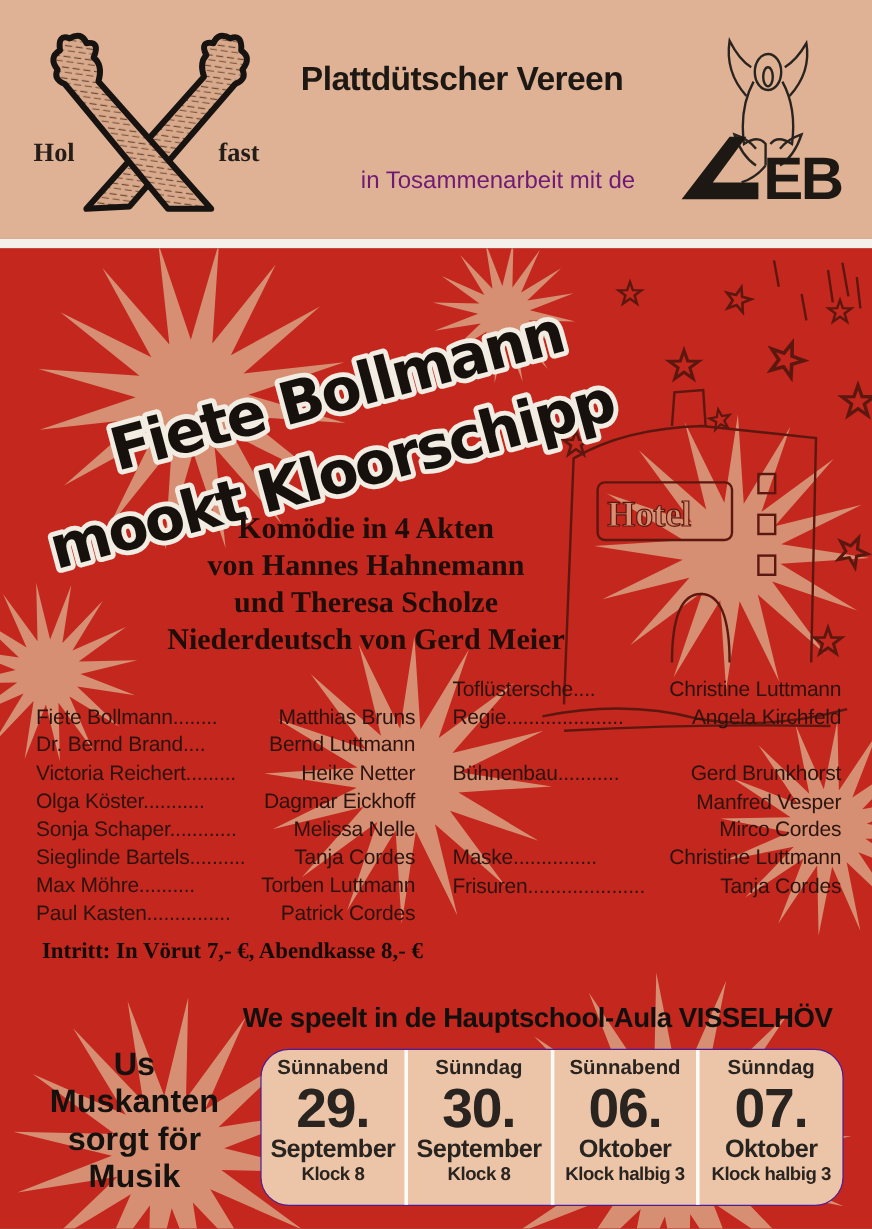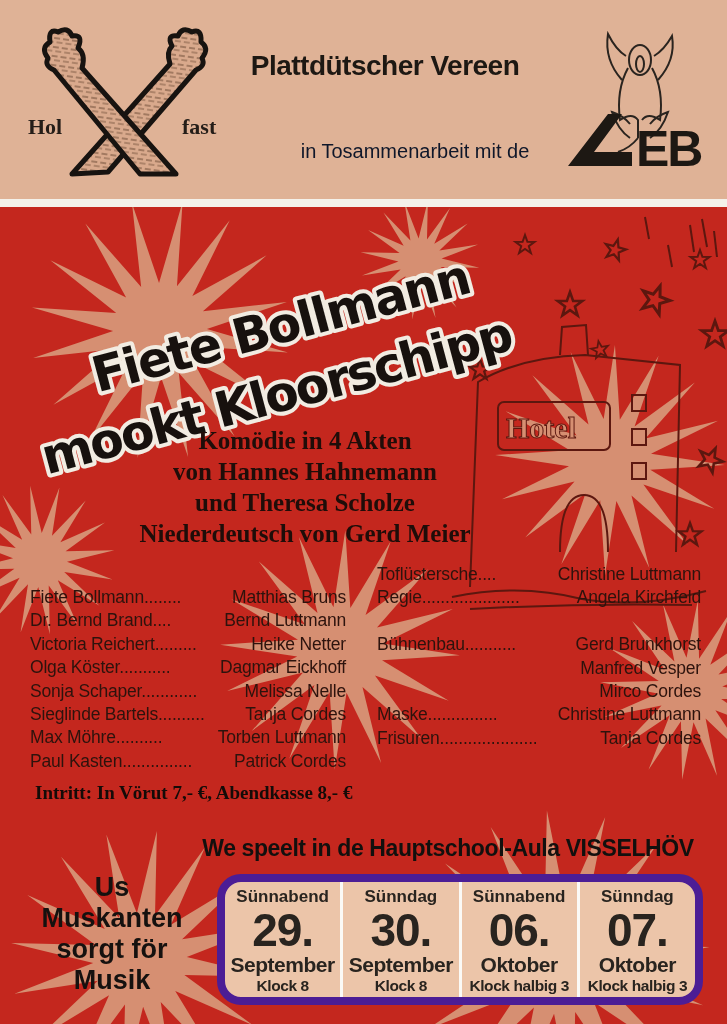--- a/index.html
+++ b/index.html
@@ -11,21 +11,21 @@
   
   .header{position:absolute;left:0;top:0;width:727px;height:199px;background:#dfb296;}
   .white-strip{position:absolute;left:0;top:199px;width:727px;height:8px;background:#f4f1ea;}
   .holfast{position:absolute;left:20px;top:22px;width:210px;height:160px;}
   .org-title{
     position:absolute;left:215px;top:48px;width:340px;text-align:center;
     font-weight:bold;font-size:28px;line-height:36px;color:#1d1813;letter-spacing:-.5px;
   }
   .coop-line{
     position:absolute;left:265px;top:140px;width:300px;text-align:center;
-    font-size:20px;color:#0f172a;
+    font-size:20px;color:#701a75;
   }
   .leb{position:absolute;left:560px;top:20px;width:160px;height:162px;}
   
   .body-red{position:absolute;left:0;top:207px;width:727px;height:817px;background:#c4271e;}
   .decor{position:absolute;left:0;top:207px;width:727px;height:817px;z-index:1;}
   
   .title-svg{position:absolute;left:0;top:90px;width:660px;height:520px;overflow:visible;z-index:2;}
   .title-svg text{
     font-family:"DejaVu Sans",sans-serif;font-weight:bold;font-size:49px;letter-spacing:-2px;
     fill:#17110e;stroke:#f2ece2;stroke-width:8px;paint-order:stroke;stroke-linejoin:round;
@@ -52,21 +52,21 @@
     font-weight:bold;font-size:23px;letter-spacing:-.4px;color:#12100e;
   }
   
   .music{
     position:absolute;left:12px;top:872px;width:200px;z-index:2;text-align:center;
     font-weight:bold;font-size:27px;line-height:31px;color:#15110f;
   }
   
   .dates-box{
     position:absolute;left:217px;top:874px;width:486px;height:131px;z-index:2;
-    background:#ecc5a9;border:8px solid #4c1d95;border-radius:24px;
+    background:#ecc5a9;border:1px solid #4c1d95;border-radius:24px;
     display:flex;box-sizing:border-box;
   }
   .date-col{flex:1;text-align:center;padding-top:5px;color:#29241f;overflow:hidden;}
   .date-col + .date-col{border-left:3px solid #fbfaf6;}
   .d-day{font-weight:bold;font-size:17px;line-height:20px;}
   .d-num{font-weight:bold;font-size:46px;line-height:47px;letter-spacing:-1px;}
   .d-month{font-weight:bold;font-size:21px;line-height:22px;letter-spacing:-.5px;}
   .d-time{font-weight:bold;font-size:15.5px;line-height:20px;letter-spacing:-.4px;}
 </style>
 </head>

